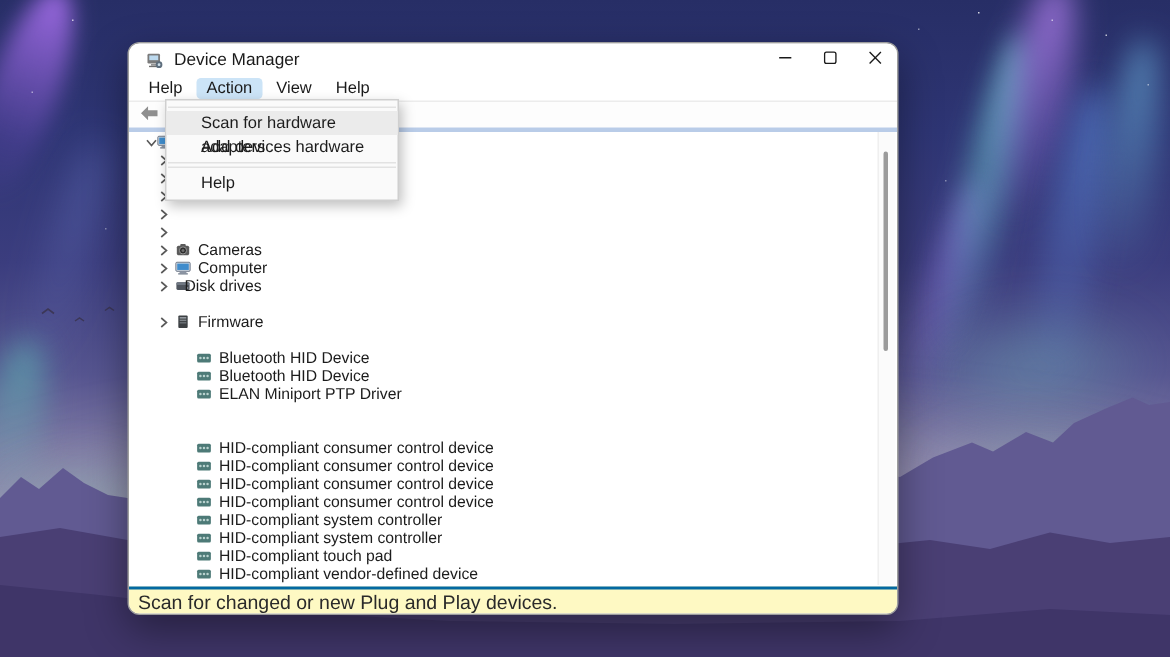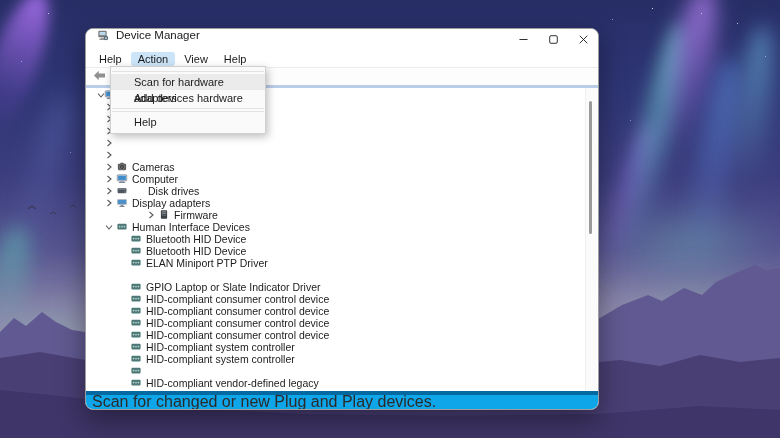--- a/index.html
+++ b/index.html
@@ -40,21 +40,21 @@
       21px 61px 0 rgba(255,255,255,.5), 70px 152px 0 rgba(255,255,255,.4),
       630px 120px 0 rgba(255,255,255,.4); }
   .mountains { position:absolute; left:0; top:238px; }
   .birds { position:absolute; left:22px; top:200px; }
 
   
   .window { position:absolute; left:85px; top:28px; width:514px; height:382px;
     background:#ffffff; border:1px solid #9d9d9d; border-radius:8px;
     box-shadow:0 10px 28px rgba(0,0,0,.4); overflow:hidden; font-size:11px; color:#1a1a1a; }
   .titlebar { position:absolute; left:0; top:0; right:0; height:22px; background:#fff;
-    display:flex; align-items:flex-start; }
+    display:flex; align-items:center; }
   .title-icon { margin-left:10px; width:13px; height:13px; display:flex; }
   .title-text { margin-left:7px; font-size:11.5px; color:#1b1b1b; }
   .controls { margin-left:auto; display:flex; height:100%; }
   .ctrl { width:30px; height:100%; display:flex; align-items:center; justify-content:center; }
   .ctrl svg { width:9px; height:9px; }
   .menubar { position:absolute; left:0; top:22px; right:0; height:17px; display:flex;
     align-items:center; padding-left:6px; background:#fff; border-bottom:1px solid #ececec; }
   .menubtn { padding:1px 7px; margin-right:2px; border-radius:3px; }
   .menubtn.active { background:var(--menu-active,#cce4f7); }
   .toolbar { position:absolute; left:0; top:39px; right:0; height:17px; background:#fdfdfd;
@@ -67,23 +67,23 @@
   .tree-row { position:absolute; left:0; right:14px; height:12px; line-height:12px; white-space:nowrap; }
   .tree-row .chev { position:absolute; width:10px; height:10px; top:1px; }
   .tree-row .chev svg { width:10px; height:10px; }
   .tree-row .nicon { position:absolute; width:12px; height:11px; top:0px; }
   .tree-row .nicon svg { width:12px; height:11px; }
   .tree-row .lbl { position:absolute; top:0; font-size:10.5px; color:#1c1c1c; }
 
   .scrolltrack { position:absolute; right:1px; top:59px; bottom:19px; width:12px; background:#fbfbfb; border-left:1px solid #efefef; }
   .scrollthumb { position:absolute; right:5px; top:13px; width:3px; height:133px; background:#9b9b9b; border-radius:2px; }
 
-  .statusbar { position:absolute; left:0; right:0; bottom:0; height:18px; background:#0ea5e9;
-    border-top:4px solid #0369a1; display:flex; align-items:center; padding-left:6px;
-    font-size:16px; color:#2a2a2a; }
+  .statusbar { position:absolute; left:0; right:0; bottom:0; height:18px; background:#fef9c3;
+    border-top:2px solid #0369a1; display:flex; align-items:center; padding-left:6px;
+    font-size:13px; color:#2a2a2a; }
 
   
   .dropdown { position:absolute; left:110px; top:66px; width:156px; background:#fafafa;
     border:1px solid #cfcfcf; box-shadow:2px 3px 8px rgba(0,0,0,.25); z-index:50;
     padding:2px 0 3px 0; font-size:11px; color:#1c1c1c; }
   .dd-item { height:16px; line-height:16px; padding-left:23px; }
   .dd-item.hi { background:var(--menu-hi,#ebebeb); }
   .dd-sep { height:1px; background:#e2e2e2; margin:2px 1px; }
 </style>
 </head>
@@ -233,58 +233,34 @@
       </div>
       <div class="tree-row" style="top: 97px;">
         <span class="chev" style="left: 17px;"><svg viewBox="0 0 10 10">
             <polyline points="3.5,2 7,5 3.5,8" fill="none" stroke="#5a5a5a" stroke-width="1.1"></polyline>
           </svg></span>
         <span class="nicon" style="left: 29px;"><svg viewBox="0 0 12 12">
             <rect x="1.2" y="3.5" width="9.6" height="5.5" rx="1" fill="#4f555e"></rect>
             <rect x="1.2" y="3.5" width="9.6" height="2" rx="1" fill="#707883"></rect>
             <circle cx="9.2" cy="7.6" r="0.6" fill="#c8d0da"></circle>
           </svg></span>
-        <span class="lbl" style="left: 61px;">Disk drives</span>
-      </div>
-      <div class="tree-row" style="top: 109px;">
-        <span class="chev" style="left: 17px;"><svg viewBox="0 0 10 10">
-            <polyline points="3.5,2 7,5 3.5,8" fill="none" stroke="#5a5a5a" stroke-width="1.1"></polyline>
-          </svg></span>
-        <span class="nicon" style="left: 29px;"><svg viewBox="0 0 12 12">
-            <rect x="0.8" y="2.4" width="10.4" height="6" rx="0.8" fill="#9aa7b5"></rect>
-            <rect x="1.7" y="3.3" width="8.6" height="4.2" fill="#4a90c8"></rect>
-            <rect x="4.5" y="8.6" width="3" height="1.2" fill="#7d8794"></rect>
-            <rect x="3.2" y="9.8" width="5.6" height="0.9" fill="#606a77"></rect>
-          </svg></span>
-        <span class="lbl" style="left: 45px;">Display adapters</span>
-      </div>
-      <div class="tree-row" style="top: 121px; margin-left: 42px;">
+        <span class="lbl" style="left: 36px;">Disk drives</span>
+      </div>
+      <div class="tree-row" style="top: 121px;">
         <span class="chev" style="left: 17px;"><svg viewBox="0 0 10 10">
             <polyline points="3.5,2 7,5 3.5,8" fill="none" stroke="#5a5a5a" stroke-width="1.1"></polyline>
           </svg></span>
         <span class="nicon" style="left: 29px;"><svg viewBox="0 0 12 12">
             <rect x="2.6" y="1.4" width="6.8" height="9.2" rx="0.8" fill="#3c4043"></rect>
             <rect x="3.6" y="2.6" width="4.8" height="1.1" fill="#9aa0a6"></rect>
             <rect x="3.6" y="4.4" width="4.8" height="1.1" fill="#80868b"></rect>
             <rect x="3.6" y="6.2" width="4.8" height="1.1" fill="#6a7075"></rect>
           </svg></span>
         <span class="lbl" style="left: 45px;">Firmware</span>
       </div>
-      <div class="tree-row" style="top: 133px;">
-        <span class="chev" style="left: 17px;"><svg viewBox="0 0 10 10">
-            <polyline points="2,3.5 5,7 8,3.5" fill="none" stroke="#5a5a5a" stroke-width="1.1"></polyline>
-          </svg></span>
-        <span class="nicon" style="left: 29px;"><svg viewBox="0 0 12 12">
-            <rect x="1" y="3" width="10" height="6.4" rx="1.1" fill="#4d7a77"></rect>
-            <circle cx="3.4" cy="6.2" r="0.9" fill="#b9d2cf"></circle>
-            <circle cx="6" cy="6.2" r="0.9" fill="#b9d2cf"></circle>
-            <circle cx="8.6" cy="6.2" r="0.9" fill="#b9d2cf"></circle>
-          </svg></span>
-        <span class="lbl" style="left: 45px;">Human Interface Devices</span>
-      </div>
       <div class="tree-row" style="top: 145px;">
         <span class="nicon" style="left: 43px;"><svg viewBox="0 0 12 12">
             <rect x="1" y="3" width="10" height="6.4" rx="1.1" fill="#4d7a77"></rect>
             <circle cx="3.4" cy="6.2" r="0.9" fill="#b9d2cf"></circle>
             <circle cx="6" cy="6.2" r="0.9" fill="#b9d2cf"></circle>
             <circle cx="8.6" cy="6.2" r="0.9" fill="#b9d2cf"></circle>
           </svg></span>
         <span class="lbl" style="left: 59px;">Bluetooth HID Device</span>
       </div>
       <div class="tree-row" style="top: 157px;">
@@ -298,29 +274,20 @@
       </div>
       <div class="tree-row" style="top: 169px;">
         <span class="nicon" style="left: 43px;"><svg viewBox="0 0 12 12">
             <rect x="1" y="3" width="10" height="6.4" rx="1.1" fill="#4d7a77"></rect>
             <circle cx="3.4" cy="6.2" r="0.9" fill="#b9d2cf"></circle>
             <circle cx="6" cy="6.2" r="0.9" fill="#b9d2cf"></circle>
             <circle cx="8.6" cy="6.2" r="0.9" fill="#b9d2cf"></circle>
           </svg></span>
         <span class="lbl" style="left: 59px;">ELAN Miniport PTP Driver</span>
       </div>
-      <div class="tree-row" style="top: 193px;">
-        <span class="nicon" style="left: 43px;"><svg viewBox="0 0 12 12">
-            <rect x="1" y="3" width="10" height="6.4" rx="1.1" fill="#4d7a77"></rect>
-            <circle cx="3.4" cy="6.2" r="0.9" fill="#b9d2cf"></circle>
-            <circle cx="6" cy="6.2" r="0.9" fill="#b9d2cf"></circle>
-            <circle cx="8.6" cy="6.2" r="0.9" fill="#b9d2cf"></circle>
-          </svg></span>
-        <span class="lbl" style="left: 59px;">GPIO Laptop or Slate Indicator Driver</span>
-      </div>
       <div class="tree-row" style="top: 205px;">
         <span class="nicon" style="left: 43px;"><svg viewBox="0 0 12 12">
             <rect x="1" y="3" width="10" height="6.4" rx="1.1" fill="#4d7a77"></rect>
             <circle cx="3.4" cy="6.2" r="0.9" fill="#b9d2cf"></circle>
             <circle cx="6" cy="6.2" r="0.9" fill="#b9d2cf"></circle>
             <circle cx="8.6" cy="6.2" r="0.9" fill="#b9d2cf"></circle>
           </svg></span>
         <span class="lbl" style="left: 59px;">HID-compliant consumer control device</span>
       </div>
       <div class="tree-row" style="top: 217px;">
@@ -368,29 +335,30 @@
           </svg></span>
         <span class="lbl" style="left: 59px;">HID-compliant system controller</span>
       </div>
       <div class="tree-row" style="top: 277px;">
         <span class="nicon" style="left: 43px;"><svg viewBox="0 0 12 12">
             <rect x="1" y="3" width="10" height="6.4" rx="1.1" fill="#4d7a77"></rect>
             <circle cx="3.4" cy="6.2" r="0.9" fill="#b9d2cf"></circle>
             <circle cx="6" cy="6.2" r="0.9" fill="#b9d2cf"></circle>
             <circle cx="8.6" cy="6.2" r="0.9" fill="#b9d2cf"></circle>
           </svg></span>
+        <span class="lbl" style="left: 59px;">HID-compliant touch pad</span>
       </div>
       <div class="tree-row" style="top: 289px;">
         <span class="nicon" style="left: 43px;"><svg viewBox="0 0 12 12">
             <rect x="1" y="3" width="10" height="6.4" rx="1.1" fill="#4d7a77"></rect>
             <circle cx="3.4" cy="6.2" r="0.9" fill="#b9d2cf"></circle>
             <circle cx="6" cy="6.2" r="0.9" fill="#b9d2cf"></circle>
             <circle cx="8.6" cy="6.2" r="0.9" fill="#b9d2cf"></circle>
           </svg></span>
-        <span class="lbl" style="left: 59px;">HID-compliant vendor-defined legacy</span>
+        <span class="lbl" style="left: 59px;">HID-compliant vendor-defined device</span>
       </div>
     </div>
 
   <div class="scrolltrack">
     <div class="scrollthumb"></div>
   </div>
 
   <div class="statusbar">
     <span>Scan for changed or new Plug and Play devices.</span>
   </div>

